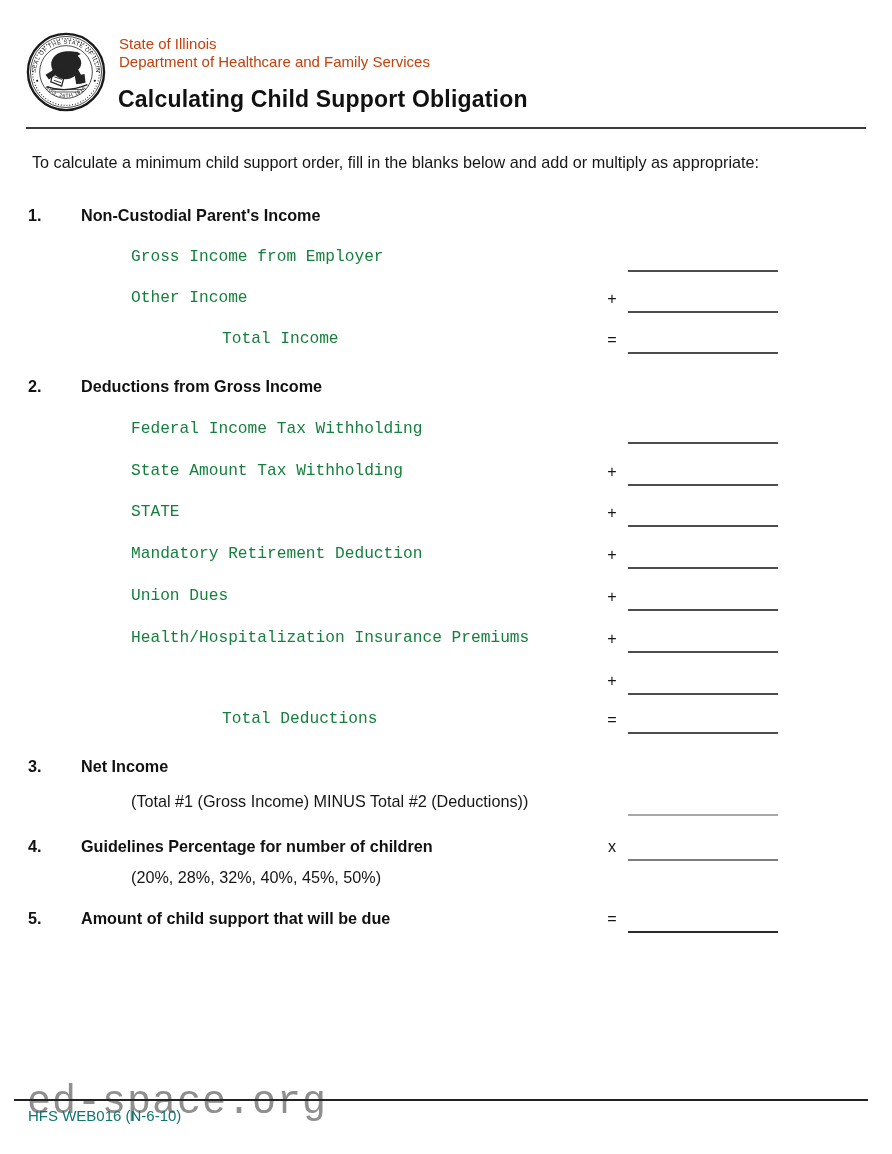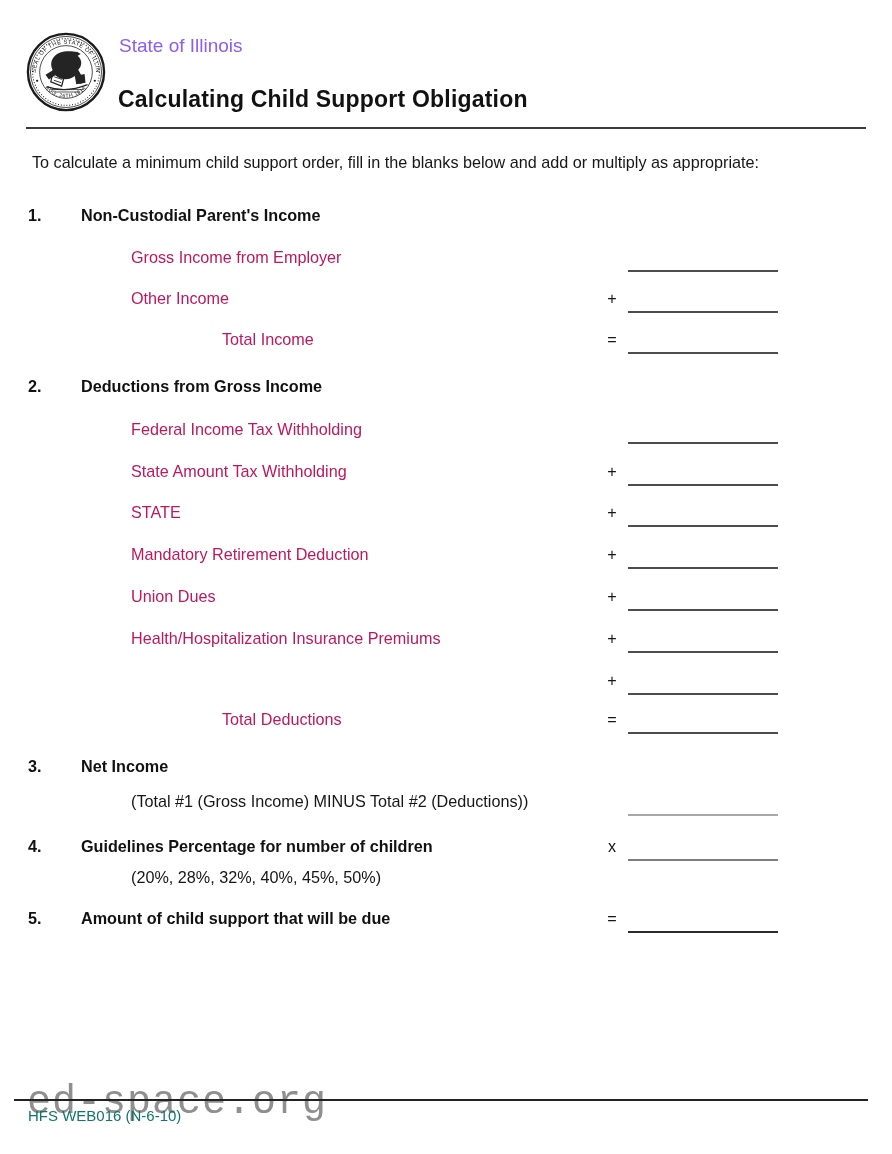--- a/index.html
+++ b/index.html
@@ -6,31 +6,31 @@
   .page{
     position:relative;
     width:892px;height:1154px;
     background:#ffffff;
     font-family:"Liberation Sans","DejaVu Sans",sans-serif;
     color:#1a1a1a;
     overflow:hidden;
   }
   
   .seal{position:absolute;left:25px;top:29px;width:82px;height:84px;}
-  .agency{position:absolute;left:119px;font-size:19px;line-height:1.2;color:#8b5cf6;}
+  .agency{position:absolute;left:119px;font-size:15px;line-height:1.2;color:#c2410c;}
   .doc-title{position:absolute;left:118px;font-size:23px;font-weight:700;color:#111;letter-spacing:0.2px;}
   .rule{position:absolute;height:0;border-top:2px solid #3a3a3a;}
   .rule-top{left:26px;top:127px;width:840px;}
   .rule-bottom{left:14px;top:1099px;width:854px;border-top-color:#222;}
   .intro{position:absolute;left:32px;top:153px;width:830px;font-size:16.2px;color:#161616;}
   
   .row{position:absolute;left:0;width:892px;height:26px;font-size:16.2px;line-height:1.2;}
   .num{position:absolute;left:28px;font-weight:700;color:#111;}
   .heading{position:absolute;left:81px;font-weight:700;color:#111;}
-  .label{position:absolute;left:131px;color:#be185d;}
+  .label{position:absolute;left:131px;color:#15803d;font-family:Liberation Mono, monospace;}
   .label-total{left:222px;}
   .note{position:absolute;left:131px;color:#161616;text-align:center;}
   .op{position:absolute;left:600px;width:24px;text-align:center;color:#161616;}
   .blank{position:absolute;left:628px;top:2px;width:150px;height:22px;}
   .blank-input{
     width:150px;height:22px;box-sizing:border-box;
     border:none;border-bottom:2px solid #4d4d4d;
     background:transparent;padding:0 3px;
     font:inherit;color:#111;outline:none;
   }
@@ -71,20 +71,21 @@
 
     <path d="M53 22 l4 2.5 -3 1.8 c5 4.5 4.5 10.5 0.5 14.5 l7 12.5 -5.5 2 -4.5 -8.5 c-7.5 5.5 -15 4 -20.5 -0.5 l-6.5 4.5 -3.5 -5 7.5 -4.5 c-4 -7.5 -0.5 -15 7 -18 c5.5 -2.2 13 -1.8 17.5 -0.8 z" fill="#242424"></path>
     <path d="M29 41 l12 3.5 -3.5 13 -11 -4.5 z" fill="none" stroke="#242424" stroke-width="1.3"></path>
     <path d="M31 44 l8 2.6 M30 48 l8 2.6 M29.5 51.5 l7.5 2.5" stroke="#242424" stroke-width="0.9"></path>
     <path d="M51 47 l10 -2 1 9 -9.5 1.5 z" fill="#242424"></path>
     <path d="M22 58 Q 42 65 64 56" fill="none" stroke="#242424" stroke-width="1.4"></path>
     <path d="M26 61 h34 M30 63.5 h26" stroke="#2a2a2a" stroke-width="0.8"></path>
   </svg>
 
   <div class="agency" style="top:35px">State of Illinois</div>
+  <div class="agency" style="top:53px">Department of Healthcare and Family Services</div>
   <div class="doc-title" style="top:86px">Calculating Child Support Obligation</div>
   <div class="rule rule-top"></div>
 
   <div class="intro">To calculate a minimum child support order, fill in the blanks below and add or multiply as appropriate:</div>
 
   <div class="row" style="top:206px">
     <span class="num">1.</span>
     <span class="heading">Non-Custodial Parent's Income</span>
   </div>
   <div class="row" style="top:248px">

